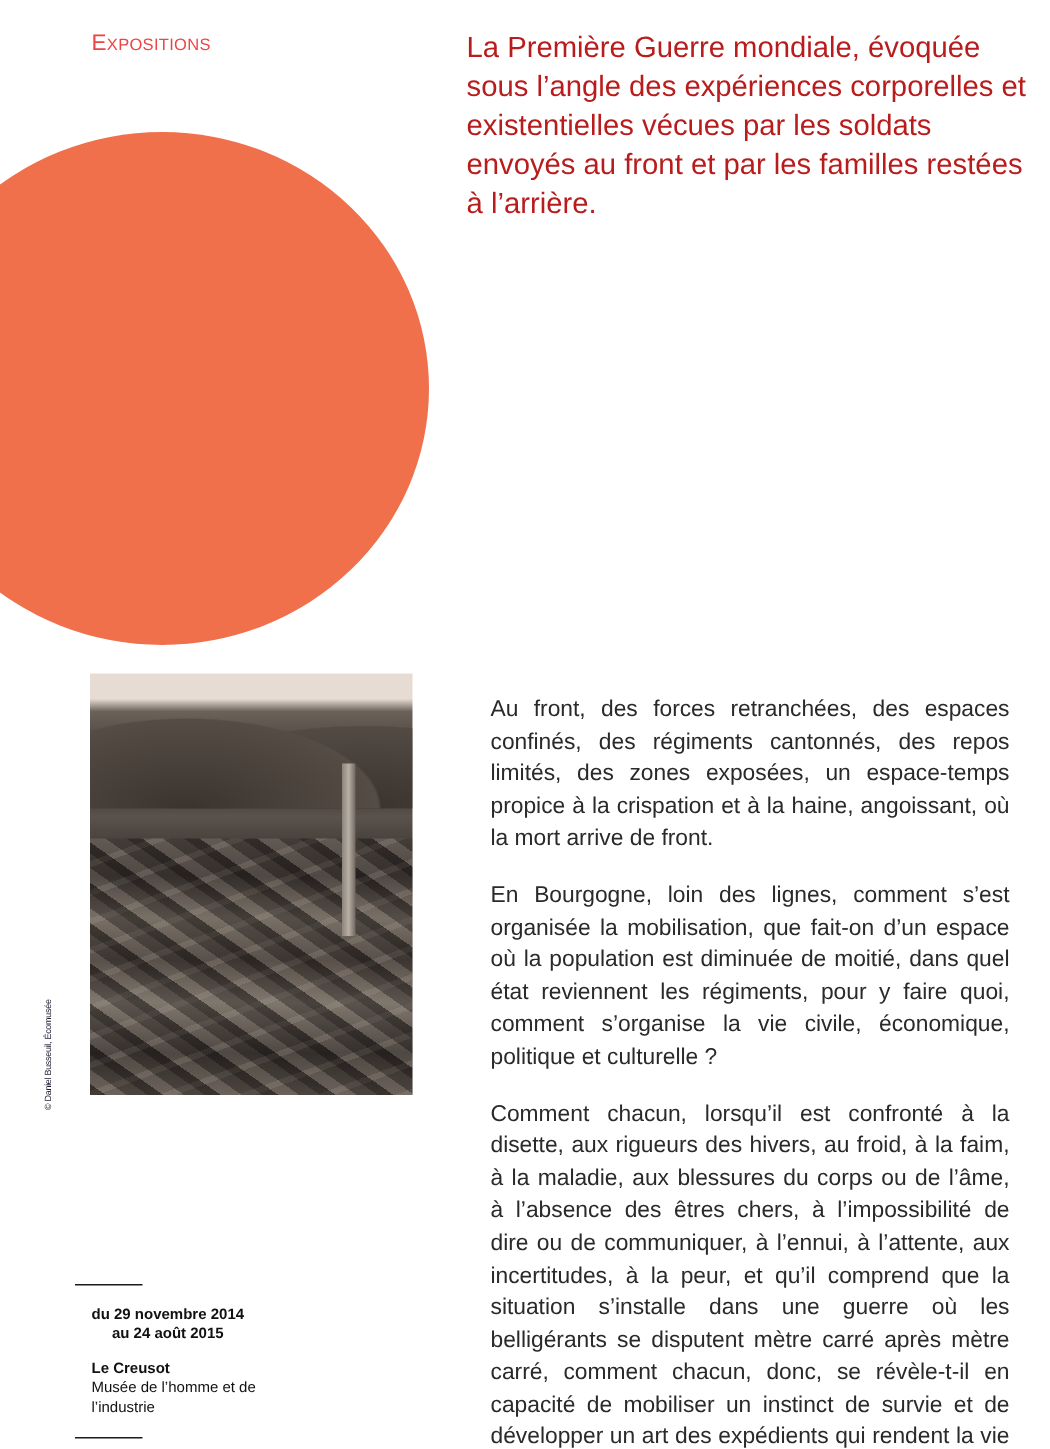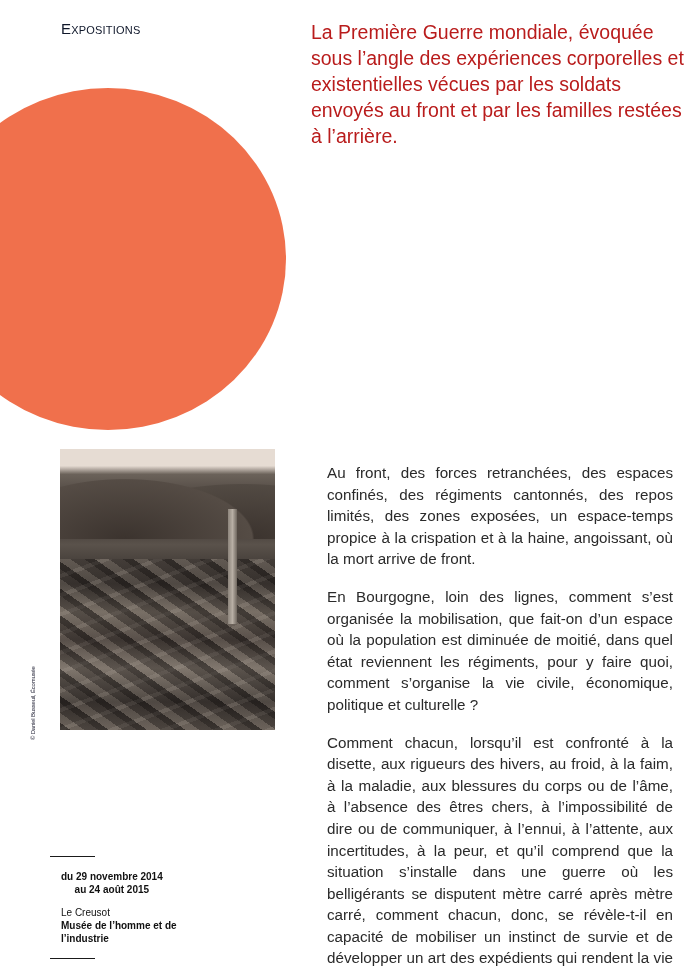--- a/index.html
+++ b/index.html
@@ -2,21 +2,21 @@
 <html><head>
 <meta charset="utf-8">
 <style>
   html, body { margin:0; padding:0; }
   body {
     width:700px; height:966px; position:relative; overflow:hidden;
     background:#ffffff; font-family:"Liberation Sans", sans-serif; color:#1a1a1a;
   }
   .section-label {
     position:absolute; left:61px; top:20px;
-    font-size:15px; font-weight:normal; letter-spacing:0.2px; color:#0f172a;
+    font-size:15px; font-weight:normal; letter-spacing:0.2px; color:#ef4444;
     font-variant:small-caps; text-transform:lowercase;
   }
   .section-label::first-letter { text-transform:uppercase; }
   .lead {
     position:absolute; left:311px; top:19px; width:380px;
     font-size:19.5px; line-height:26px; color:#b91c1c;
   }
   .circle {
     position:absolute; left:-70px; top:88px; width:356px; height:342px;
     border-radius:50%; background:#f0704c;
@@ -55,22 +55,22 @@
   }
   .credit {
     position:absolute; left:32px; top:667px; width:90px; height:14px;
     transform:rotate(-90deg); transform-origin:left top;
     font-size:6px; color:#1a1a2e; white-space:nowrap; letter-spacing:-0.2px;
     top:740px; left:30px;
   }
   .rule { position:absolute; left:50px; width:45px; height:1px; background:#1a1a1a; }
   .dates { position:absolute; left:61px; top:870px; font-size:10px; line-height:13px; font-weight:bold; color:#111;text-align:center; }
   .venue { position:absolute; left:61px; top:906px; font-size:10px; line-height:13px; color:#111; }
-  .venue .city { font-weight:normal; display:block; }
-  .venue .museum { font-weight:bold; display:block; width:130px; }
+  .venue .city { font-weight:bold; display:block; }
+  .venue .museum { font-weight:normal; display:block; width:130px; }
   .body-text {
     position:absolute; left:311px; top:446px; width:378px;
     font-size:15.2px; line-height:21.6px; color:#2a2a2a; text-align:justify;
     hyphens:manual;
   }
   .body-text p { margin:16px; }
 </style>
 </head>
 <body>
 

